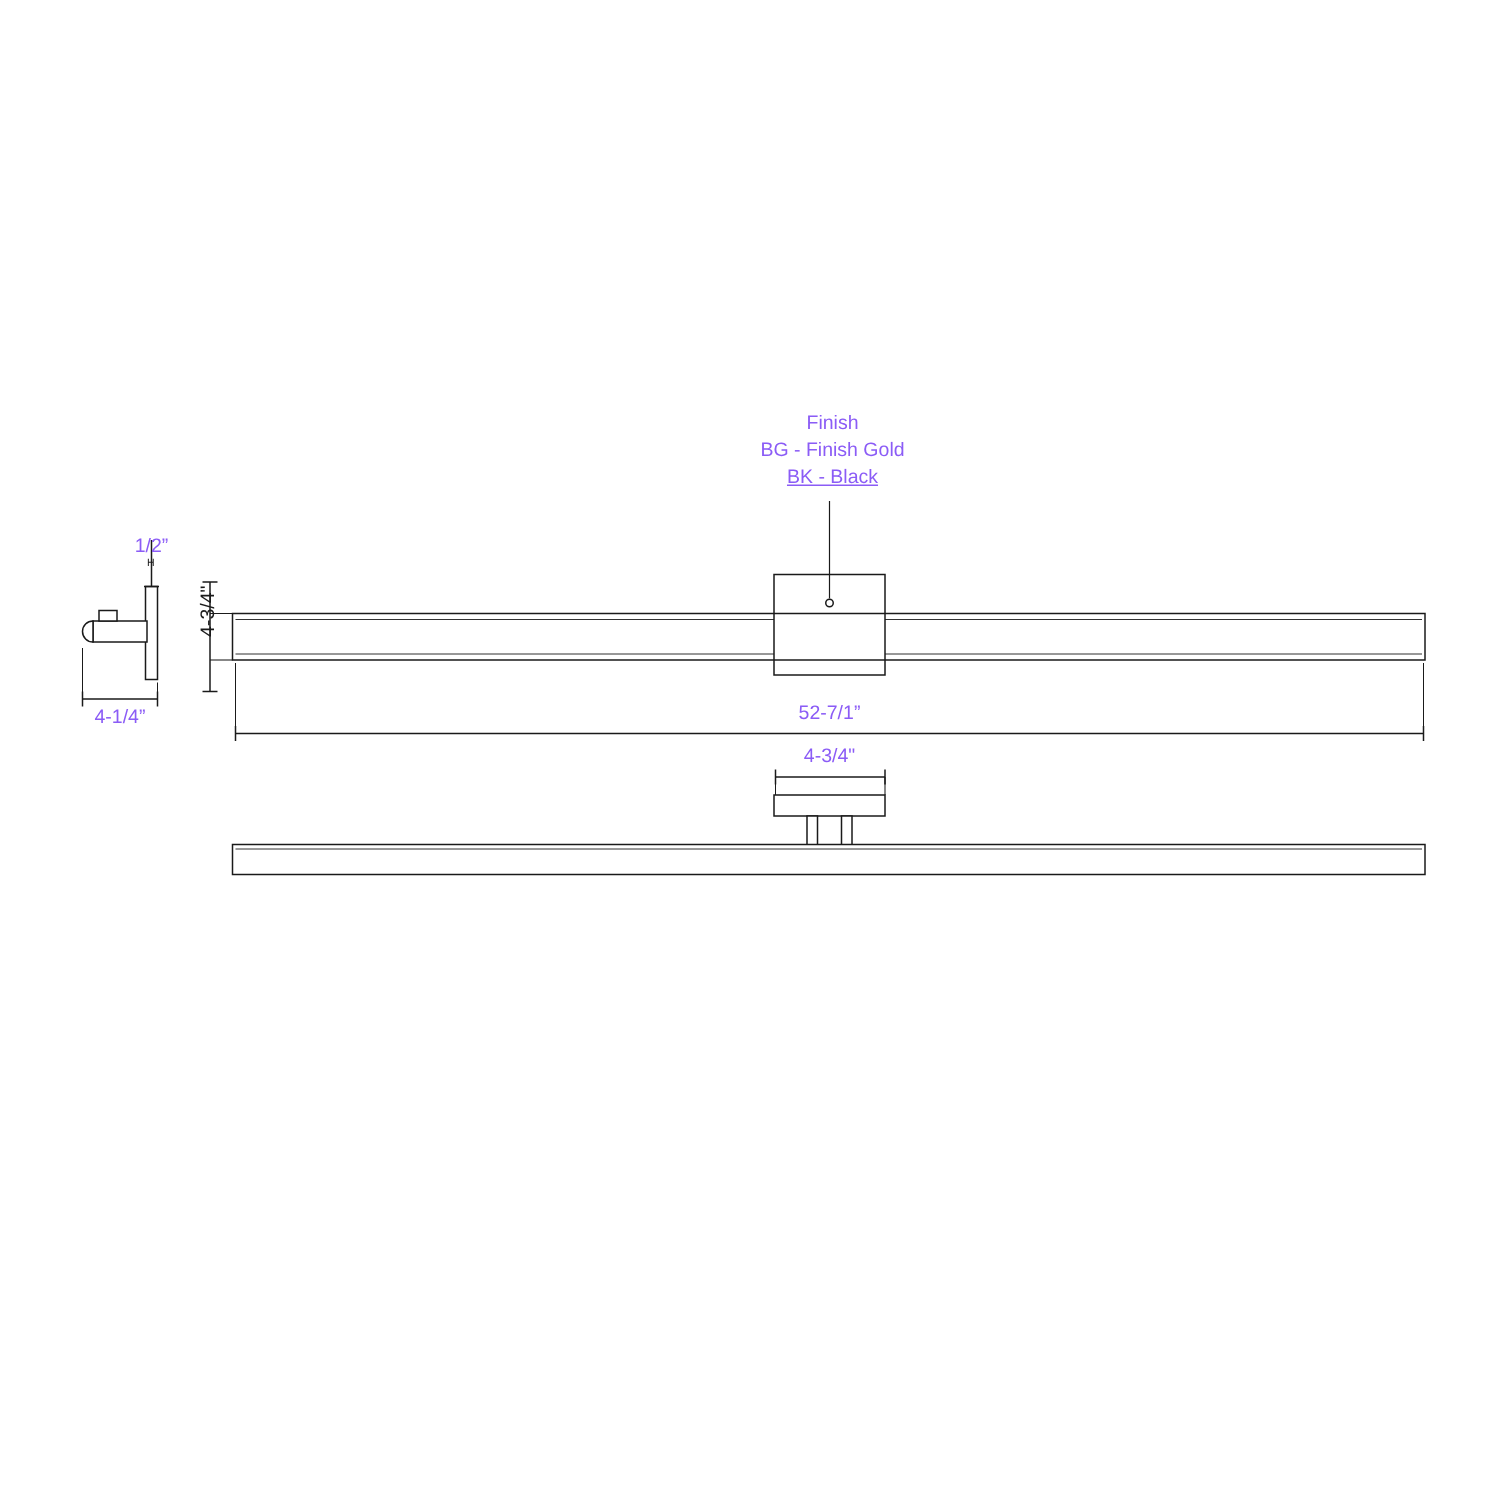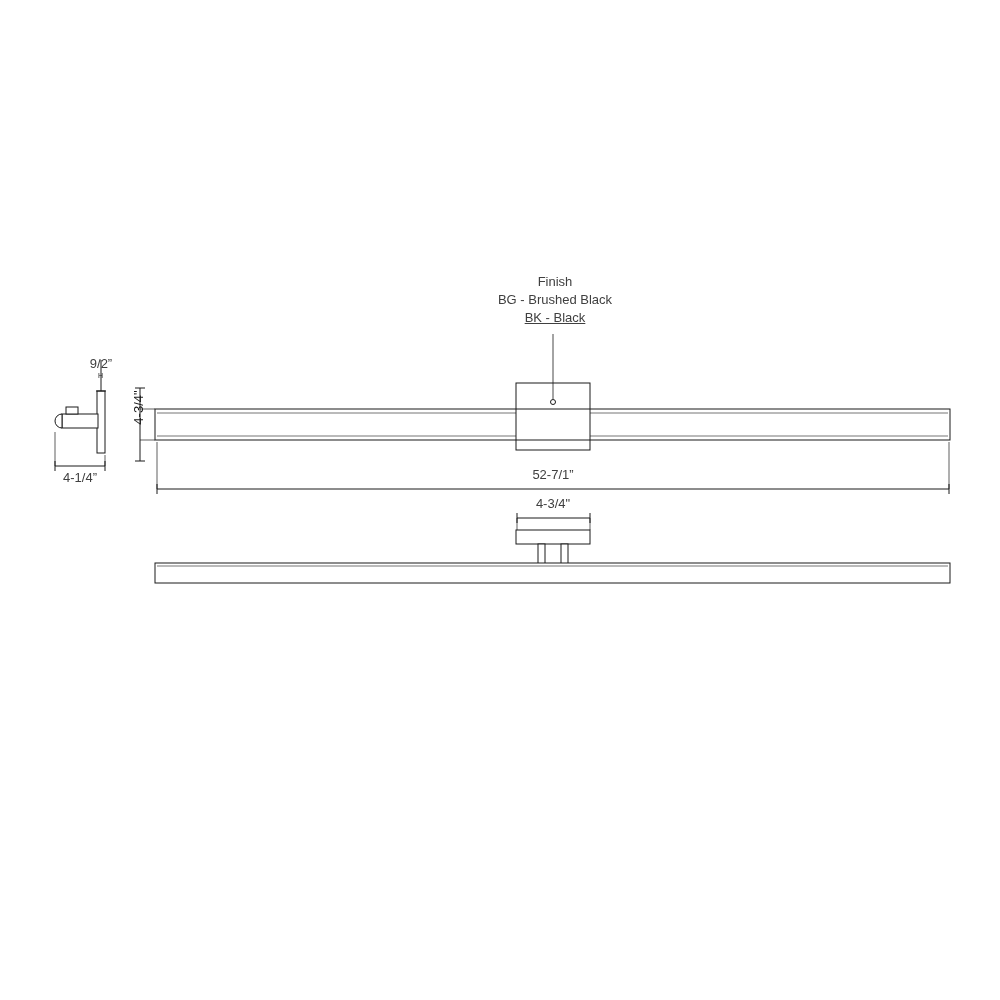--- a/index.html
+++ b/index.html
@@ -13,21 +13,21 @@
     height: 1000px;
     background: #ffffff;
     font-family: "Liberation Sans", sans-serif;
     color: #000000;
     overflow: hidden;
   }
   .lbl {
     position: absolute;
     font-size: 13px;
     line-height: 18px;
-    color: #404040;
+    color: #8b5cf6;
     white-space: nowrap;
   }
   .lbl.center { text-align: center; }
   .tiny {
     position: absolute;
     font-size: 7px;
     line-height: 8px;
     color: #1a1a1a;
     white-space: nowrap;
   }
@@ -130,24 +130,24 @@
       <rect x="538" y="544" width="7" height="20" fill="#ffffff" stroke="#1a1a1a" stroke-width="1"></rect>
       <rect x="561" y="544" width="7" height="20" fill="#ffffff" stroke="#1a1a1a" stroke-width="1"></rect>
 
       <rect x="155" y="563" width="795" height="20" fill="#ffffff" stroke="#1a1a1a" stroke-width="1"></rect>
       <line x1="157" y1="566" x2="948" y2="566" stroke="#1a1a1a" stroke-width="0.6"></line>
     </g>
 
   </svg>
 
   <div class="lbl center" style="left:455px; top:273px; width:200px;">Finish</div>
-  <div class="lbl center" style="left:455px; top:291px; width:200px;">BG - Brushed Black</div>
+  <div class="lbl center" style="left:455px; top:291px; width:200px;">BG - Finish Gold</div>
   <div class="lbl center" style="left:455px; top:309px; width:200px;text-decoration:underline;">BK - Black</div>
 
-  <div class="lbl center" style="left:61px; top:355px; width:80px;">9/2”</div>
+  <div class="lbl center" style="left:61px; top:355px; width:80px;">1/2”</div>
   <div class="tiny" style="left:98px; top:372px;">H</div>
 
   <div class="lbl center" style="left:40px; top:469px; width:80px;">4-1/4”</div>
 
   <div class="vlbl" style="left:108px; top:400px; width:60px; text-align:center; transform:rotate(-90deg);">4-3/4"</div>
 
   <div class="lbl center" style="left:503px; top:466px; width:100px;">52-7/1”</div>
 
   <div class="lbl center" style="left:503px; top:495px; width:100px;">4-3/4"</div>
 

